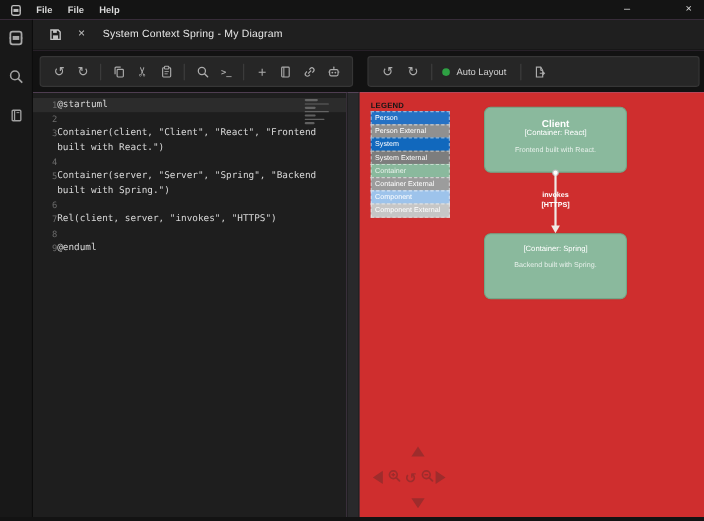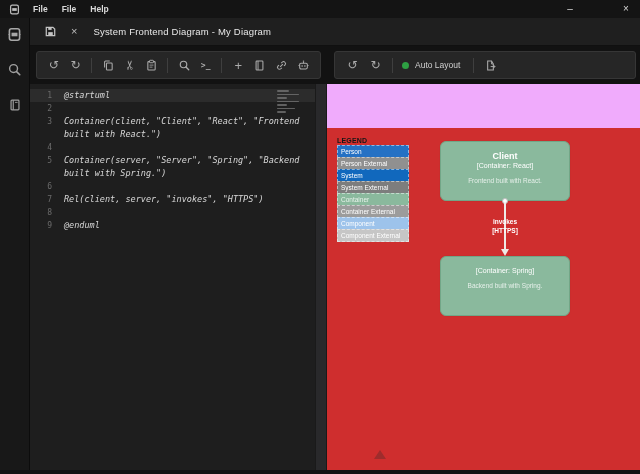--- a/index.html
+++ b/index.html
@@ -52,29 +52,29 @@
   .plus-glyph{font-size:13px;color:var(--icon);font-weight:400;}
   .status-dot{width:7px;height:7px;border-radius:50%;margin:0 6px 0 4px;}
   .auto-layout-label{font-size:8.5px;color:#d0d0d0;margin-right:8px;}
 
   
   .panes{flex:1;display:flex;min-height:0;}
   .editor{width:285px;flex:none;background:var(--editor);position:relative;
     padding-top:5px;overflow:hidden;}
   .crow{display:flex;height:13px;line-height:13px;font-family:"DejaVu Sans Mono",monospace;}
   .lnum{width:22px;flex:none;text-align:right;color:#6b6b6b;font-size:8px;padding-right:0;}
-  .ltext{padding-left:12px;font-size:8.5px;color:#d8d8d8;white-space:pre;font-style:italic;}
+  .ltext{padding-left:0;font-size:8.5px;color:#d8d8d8;white-space:pre;}
   .minimap{position:absolute;top:6px;right:14px;width:24px;display:flex;
     flex-direction:column;gap:2px;}
   .mm-bar{height:1.5px;background:#777;opacity:.75;border-radius:1px;}
 
   .splitter{width:12px;flex:none;background:var(--splitter);border-left:1px solid #1a1a1a;
     border-right:1px solid #1a1a1a;cursor:col-resize;}
 
-  .canvas{flex:1;position:relative;overflow:hidden;margin-top:44px;}
+  .canvas{flex:1;position:relative;overflow:hidden;}
 
   
   .legend{position:absolute;left:10px;top:9px;width:72px;}
   .legend-title{font-size:7px;font-weight:bold;color:#161616;margin-bottom:2px;
     letter-spacing:.2px;}
   .legend-item{height:13px;line-height:12px;font-size:6.5px;padding-left:3px;
     border:1px dashed rgba(255,255,255,.5);margin-top:-1px;overflow:hidden;}
 
   
   .node{position:absolute;width:130px;height:60px;background:#8ab99d;
@@ -170,21 +170,21 @@
 
       <div class="tabbar">
         <span class="tab-icon">
           <svg viewBox="0 0 16 16" width="13" height="13">
             <path d="M2.8 2.8h8.2l2.2 2.2v8.2H2.8z" fill="none" stroke="#c4c4c4" stroke-width="1.5"></path>
             <rect x="5.2" y="8.8" width="5.6" height="4" fill="#c4c4c4"></rect>
             <rect x="5.2" y="2.8" width="4.2" height="3.2" fill="#c4c4c4"></rect>
           </svg>
         </span>
         <span class="tab-close">×</span>
-        <span class="tab-title">System Frontend Diagram - My Diagram</span>
+        <span class="tab-title">System Context Spring - My Diagram</span>
       </div>
 
       <div class="toolrow">
         <div class="toolbar left">
           <span class="tbtn">
               <span class="glyph">↺</span>
             </span>
           <span class="tbtn">
               <span class="glyph">↻</span>
             </span>

